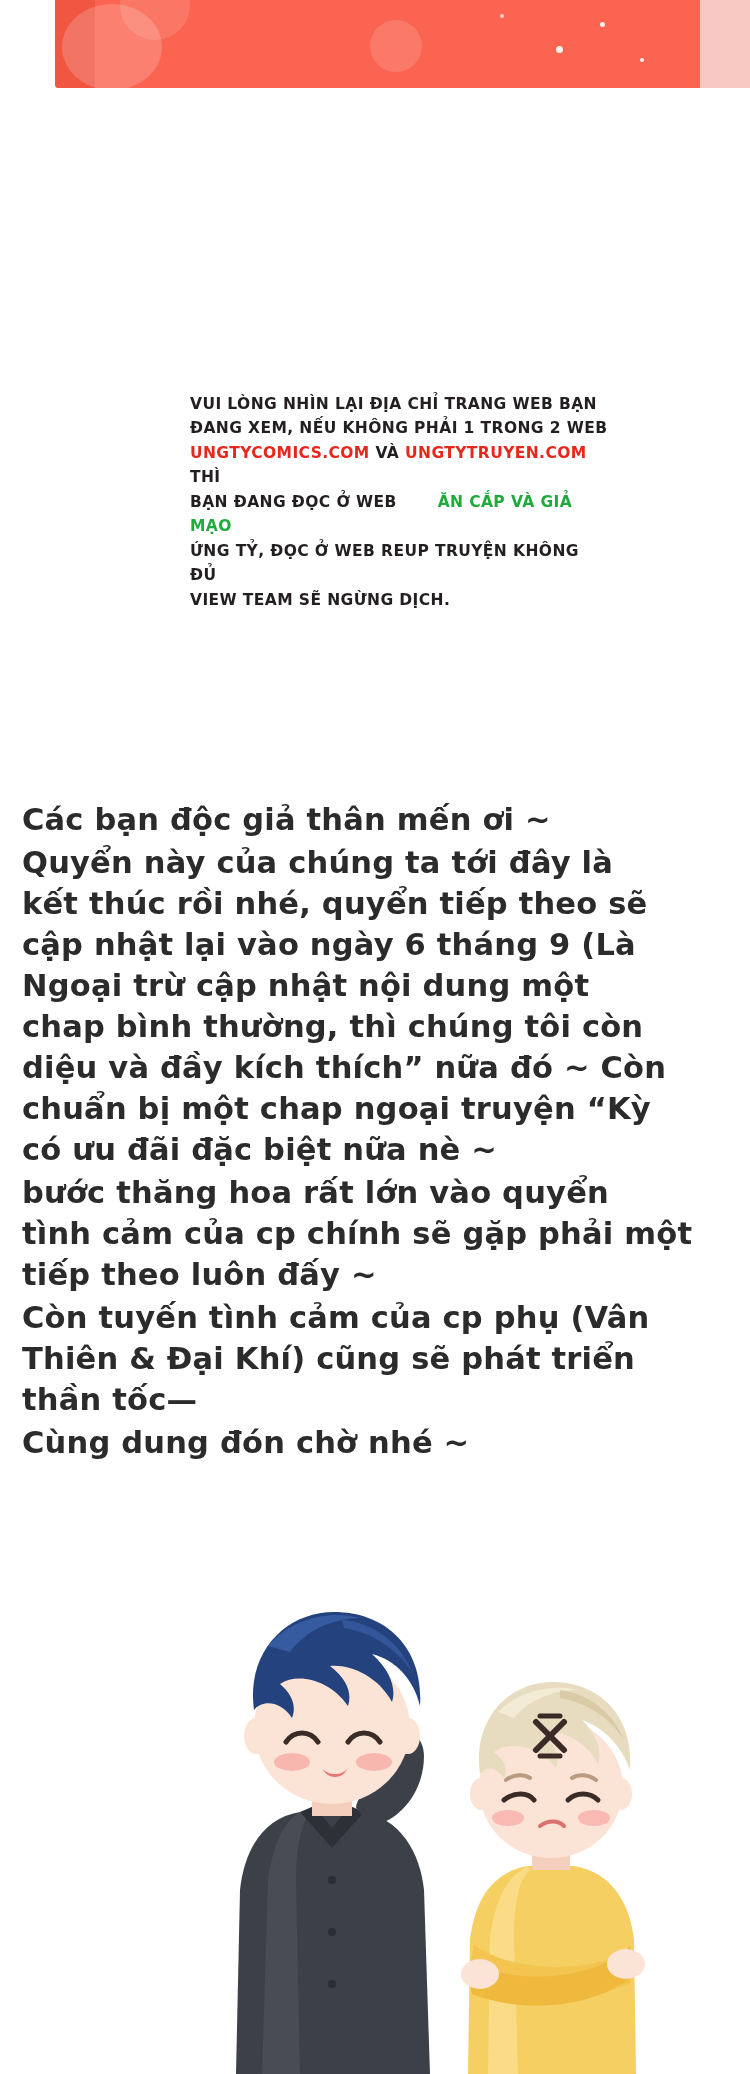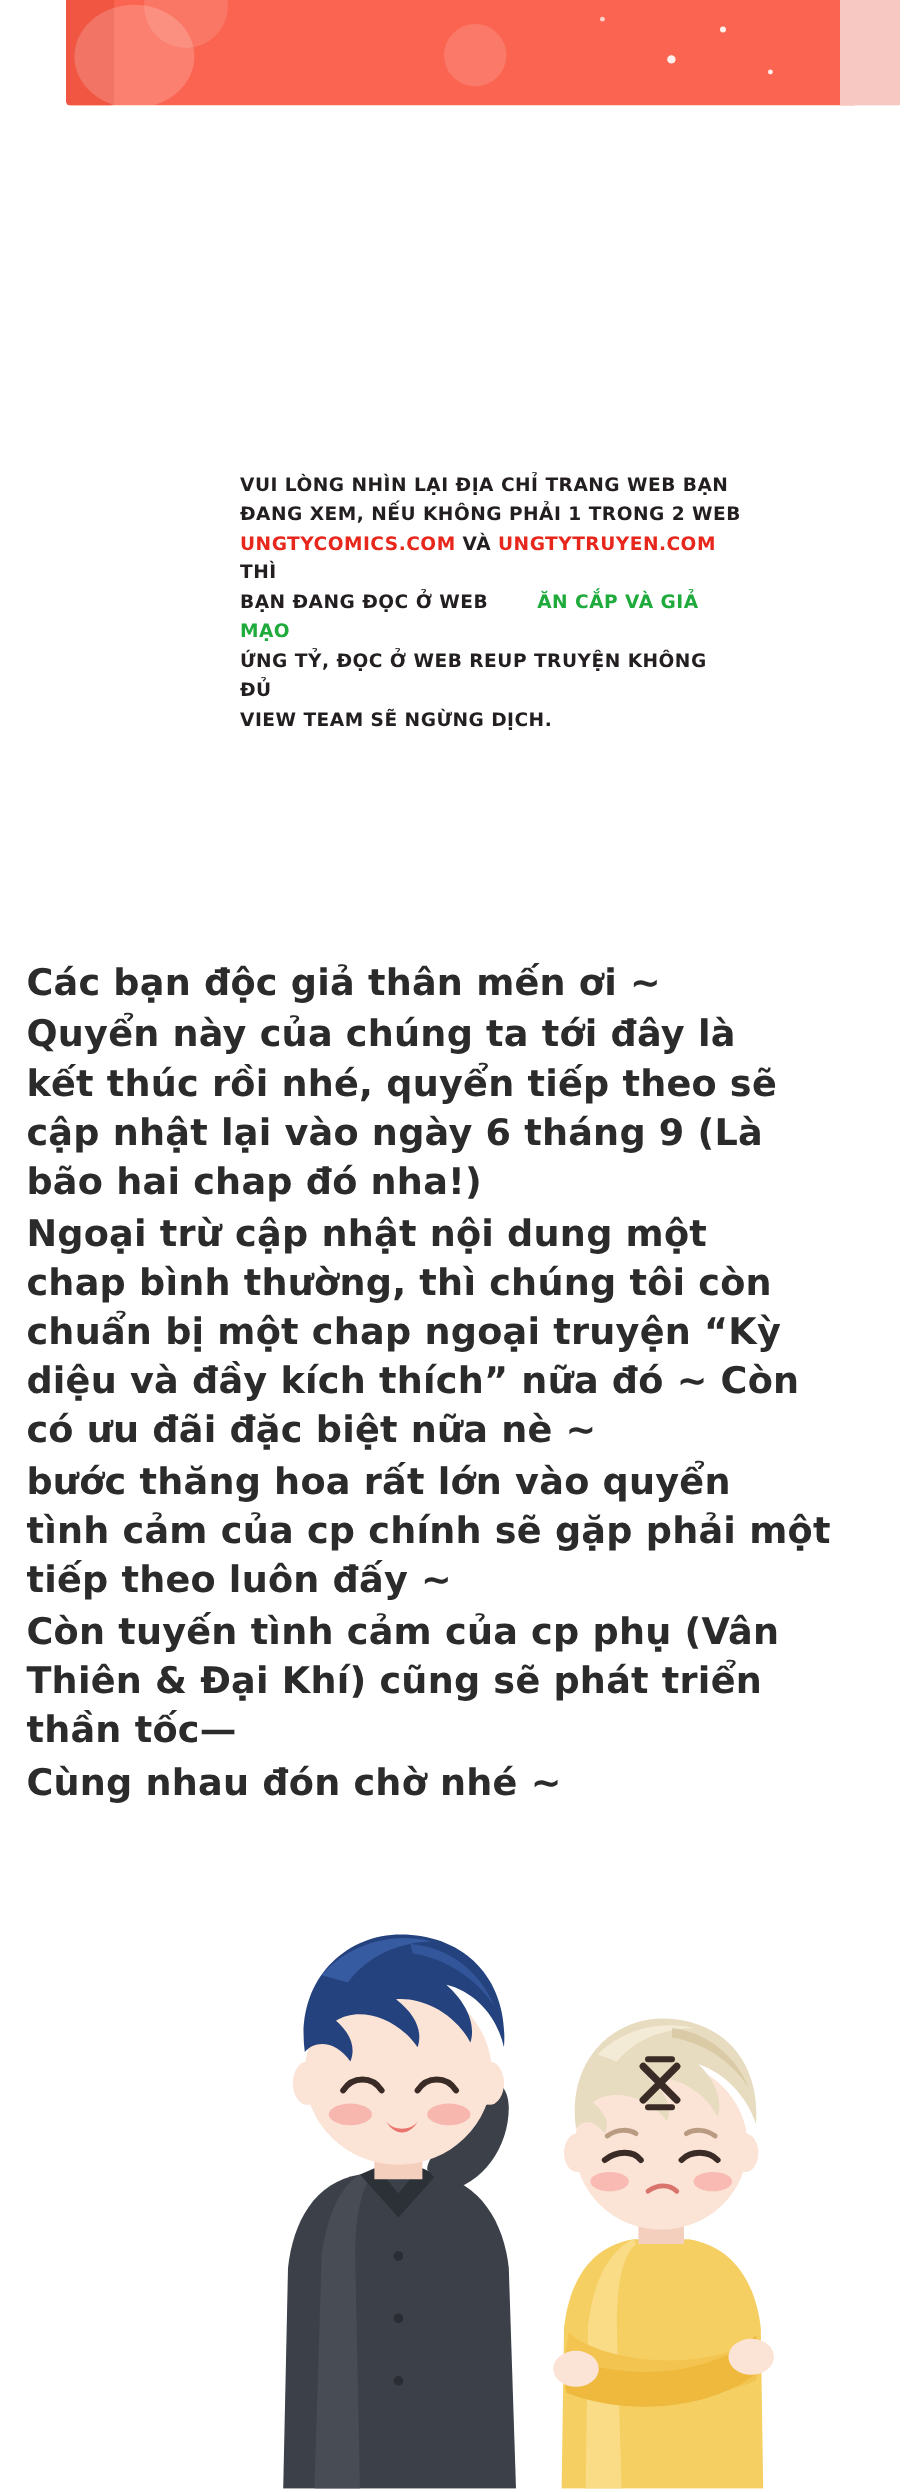--- a/index.html
+++ b/index.html
@@ -57,21 +57,21 @@
     opacity: .9;
   }
   .spark.s1 { left: 556px; top: 46px; width: 7px; height: 7px; }
   .spark.s2 { left: 600px; top: 22px; width: 5px; height: 5px; }
   .spark.s3 { left: 640px; top: 58px; width: 4px; height: 4px; }
   .spark.s4 { left: 500px; top: 14px; width: 4px; height: 4px; opacity:.7; }
 
   
   .notice {
     position: absolute;
-    left: 200px;
+    left: 190px;
     top: 392px;
     width: 420px;
     font-family: "DejaVu Sans", sans-serif;
     font-size: 15.5px;
     line-height: 1.58;
     letter-spacing: .4px;
     color: #231f20;
     font-weight: 700;
     text-transform: uppercase;
   }
@@ -136,33 +136,32 @@
   <span>ứng tỷ, đọc ở web reup truyện không đủ</span>
   <br>
   <span>view team sẽ ngừng dịch.</span>
 </div>
 
 <div class="message">
   <p class="para">Các bạn độc giả thân mến ơi ~</p>
   <p>Quyển này của chúng ta tới đây là</p>
   <p>kết thúc rồi nhé, quyển tiếp theo sẽ</p>
   <p>cập nhật lại vào ngày 6 tháng 9 (Là</p>
-  <p class="para">bão hai chap đó nha!)</p>
   <p>Ngoại trừ cập nhật nội dung một</p>
   <p>chap bình thường, thì chúng tôi còn</p>
+  <p>diệu và đầy kích thích” nữa đó ~ Còn</p>
   <p>chuẩn bị một chap ngoại truyện “Kỳ</p>
-  <p>diệu và đầy kích thích” nữa đó ~ Còn</p>
   <p class="para">có ưu đãi đặc biệt nữa nè ~</p>
   <p>bước thăng hoa rất lớn vào quyển</p>
   <p>tình cảm của cp chính sẽ gặp phải một</p>
   <p class="para">tiếp theo luôn đấy ~</p>
   <p>Còn tuyến tình cảm của cp phụ (Vân</p>
   <p>Thiên &amp; Đại Khí) cũng sẽ phát triển</p>
   <p class="para">thần tốc—</p>
-  <p>Cùng nhau đón chờ nhé ~</p>
+  <p>Cùng dung đón chờ nhé ~</p>
 </div>
 
 <div class="art">
   <svg width="750" height="514" viewBox="0 0 750 514">
 
     <g>
 
       <path d="M300 252 C262 258 244 292 240 330 L236 514 L430 514 L424 330 C420 292 400 258 362 252 Z" fill="#3c4049"></path>
 
       <path d="M300 252 C282 262 272 290 268 320 L262 514 L300 514 L296 320 C296 292 300 268 308 256 Z" fill="#4a4f59" opacity="0.8"></path>

